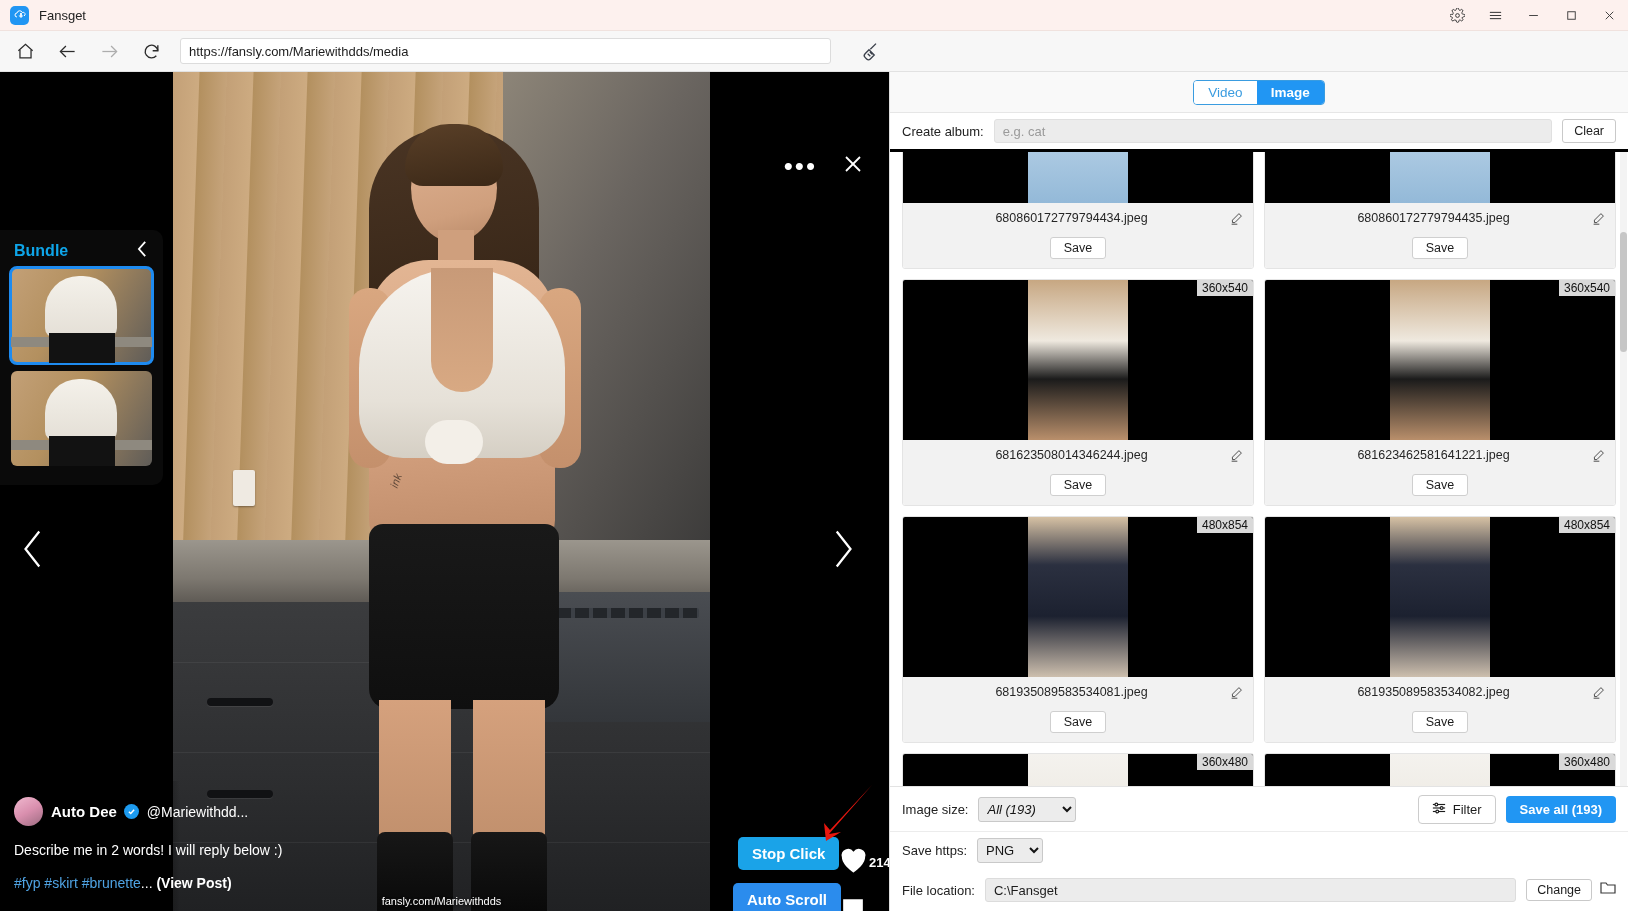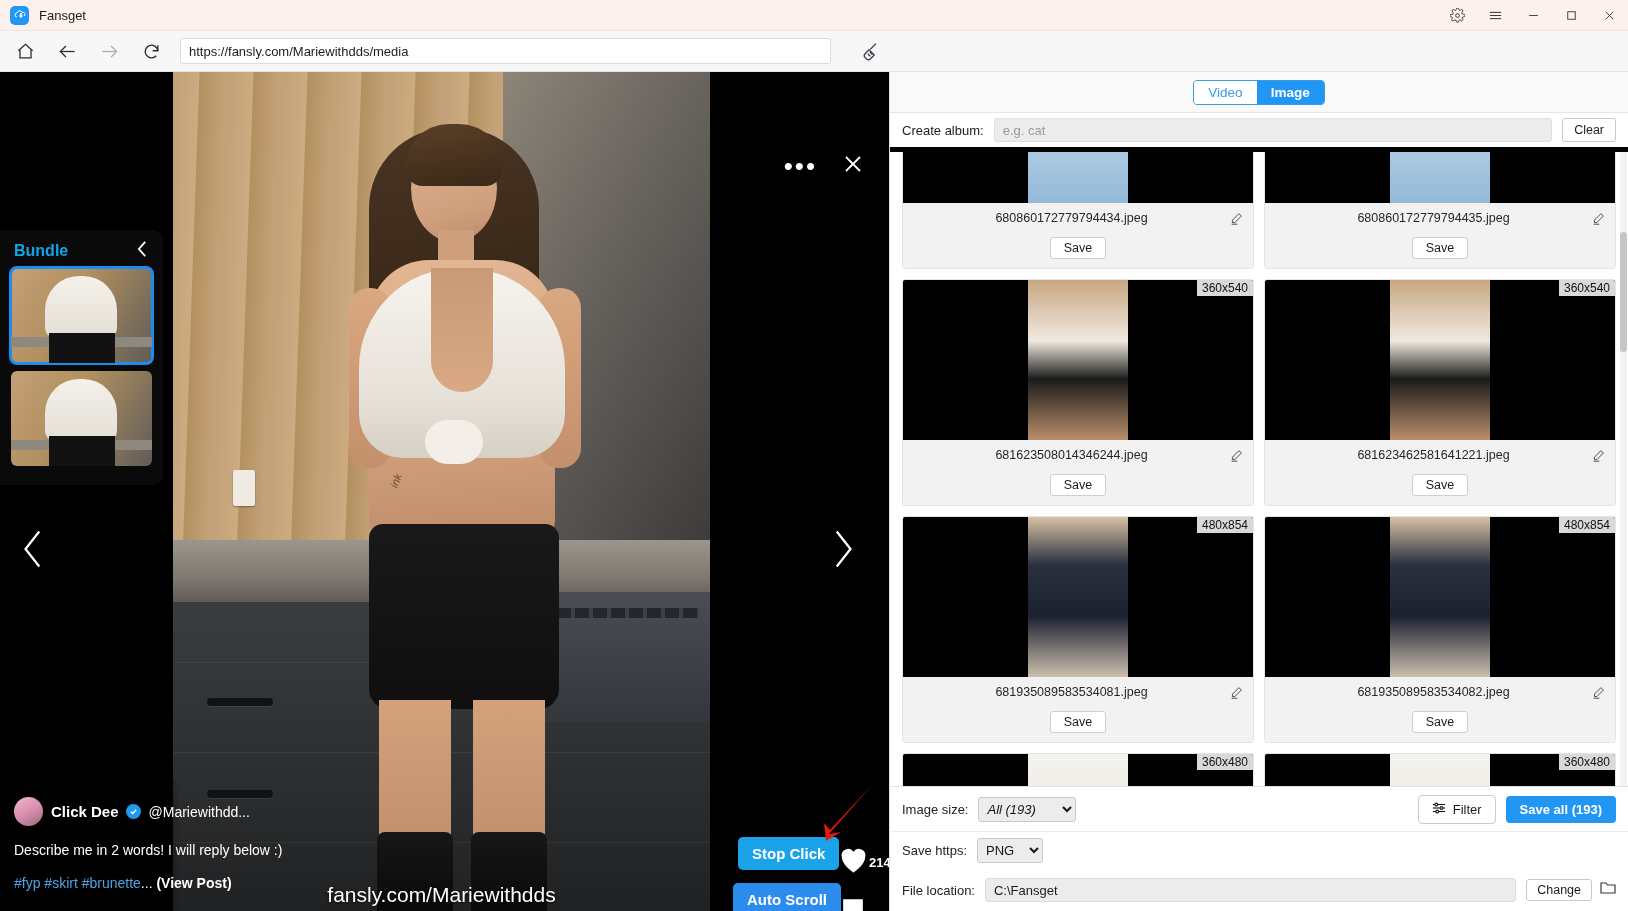--- a/index.html
+++ b/index.html
@@ -200,21 +200,21 @@
   }
   #photo .arm-l { left:176px; }
   #photo .arm-r { left:366px; }
   #photo .tattoo {
     position:absolute; left:214px; top:390px; width:34px; height:22px;
     color:#3a2d24; font-size:11px; font-style:italic;
     transform: rotate(-70deg); opacity:.75;
   }
   #photo .watermark {
     position:absolute; left:0; right:0; bottom:4px;
-    text-align:center; color:#ffffff; font-size:21px;
+    text-align:center; color:#ffffff; font-size:11px;
     text-shadow: 0 1px 3px rgba(0,0,0,.8);
   }
 
   .viewer-top-icons {
     position:absolute; top:80px; right:24px; display:flex; align-items:center; gap:24px;
     z-index: 8;
   }
   .viewer-top-icons .dots {
     color:#fff; font-size:26px; letter-spacing:2px; line-height:14px;
   }
@@ -325,21 +325,21 @@
   }
   .seg button {
     border:none; font-size:13.5px; padding:4px 14px; cursor:pointer;
     font-family:"Liberation Sans",sans-serif;
   }
   .seg .inactive { background:#ffffff; color:#3a9ce0; }
   .seg .active { background:#2196f3; color:#ffffff; font-weight:bold; }
 
   #album-bar {
     height:39px; display:flex; align-items:center; padding: 0 12px;
-    background:#ffffff; border-bottom:5px solid #000000;
+    background:#ffffff; border-bottom:3px solid #000000;
   }
   #album-bar .lbl { font-size:13px; color:#222; }
   #album-input {
     flex:1; margin-left:10px; margin-right:10px;
     height:24px; background:#ececec; border:1px solid #e0e0e0; border-radius:3px;
     padding: 0 8px; font-size:13px; color:#222;
     font-family:"Liberation Sans",sans-serif;
   }
   #album-input::placeholder { color:#9a9a9a; }
   #clear-btn {
@@ -609,21 +609,21 @@
       <div class="bundle-thumb">
         <div class="bt-counter"></div>
           <div class="bt-body"></div>
           <div class="bt-skirt"></div>
       </div>
     </div>
 
     <div id="post-overlay">
       <div class="row1">
         <div class="avatar"></div>
-        <div class="dname">Click Dee</div>
+        <div class="dname">Auto Dee</div>
         <div class="verified">
           <svg viewBox="0 0 12 12" fill="none" stroke="#fff" stroke-width="2">
               <polyline points="2.5,6.3 5,8.6 9.5,3.6"></polyline>
             </svg>
         </div>
         <div class="handle">@Mariewithdd...</div>
       </div>
       <div class="caption">Describe me in 2 words! I will reply below :)</div>
       <div class="tags">
         <span class="tag">#fyp #skirt #brunette</span><span>...</span>

